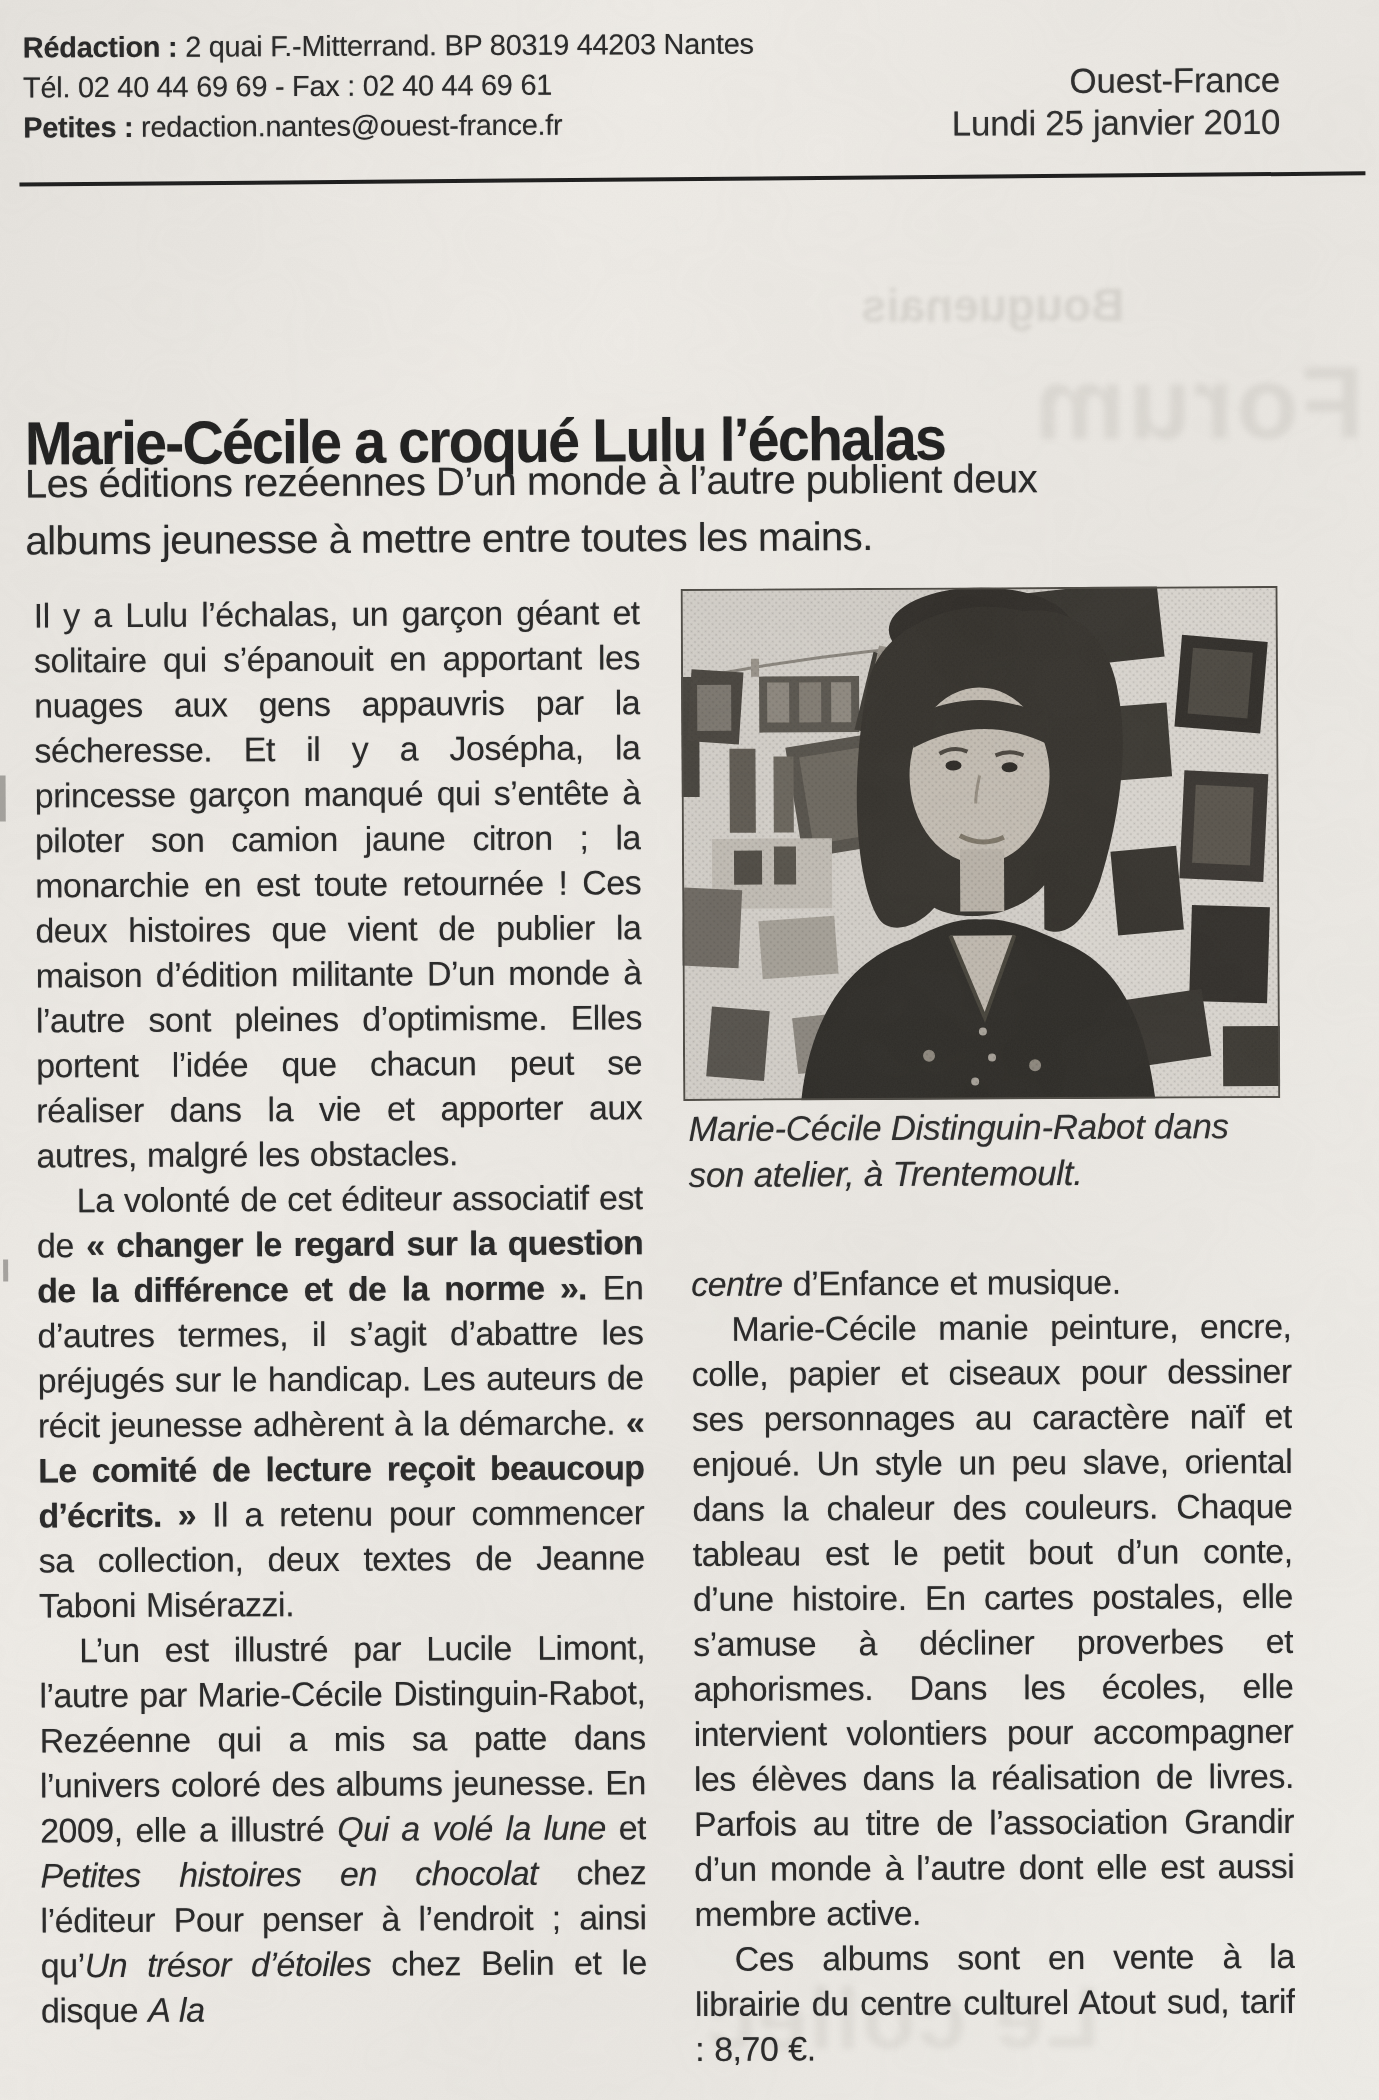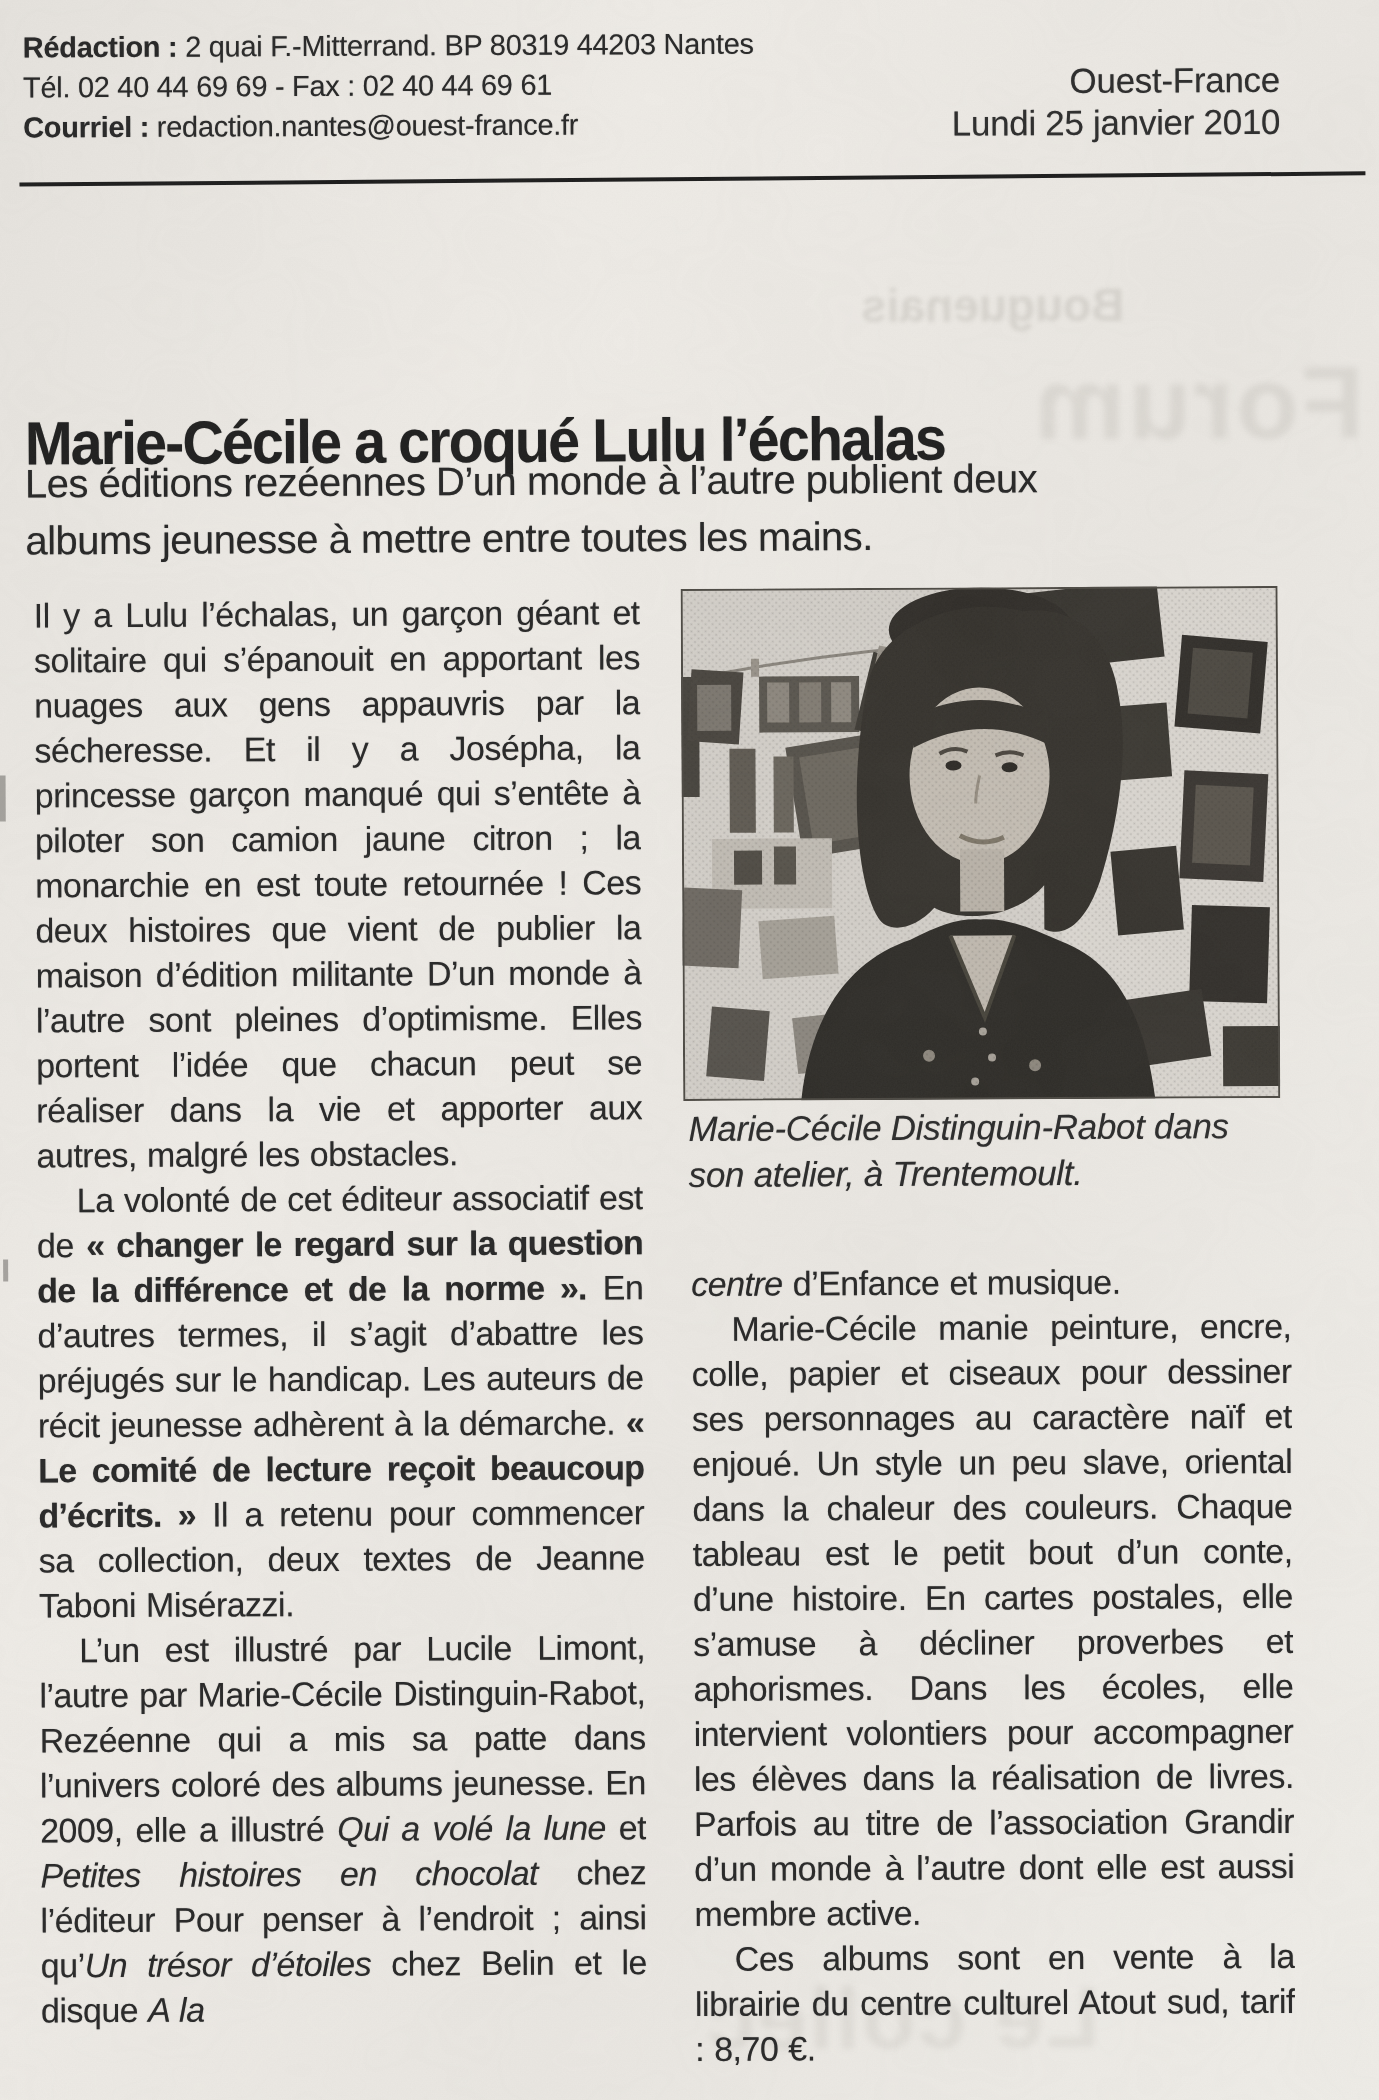--- a/index.html
+++ b/index.html
@@ -48,21 +48,21 @@
 <div class="page">
   <div class="sheet">
 
     <div class="ghost ghost-1">Bouguenais</div>
     <div class="ghost ghost-2">Forum</div>
     <div class="ghost ghost-3">Le collec</div>
 
     <div class="hdr-left ink">
       <div><span class="blbl">Rédaction :</span><span> 2 quai F.-Mitterrand. BP 80319 44203 Nantes</span></div>
       <div>Tél. 02 40 44 69 69 - Fax : 02 40 44 69 61</div>
-      <div><span class="blbl">Courriel :</span><span> redaction.nantes@ouest-france.fr</span></div>
+      <div><span class="blbl">Petites :</span><span> redaction.nantes@ouest-france.fr</span></div>
     </div>
     <div class="hdr-right ink">
       <div>Ouest-France</div>
       <div>Lundi 25 janvier 2010</div>
     </div>
     <div class="rule"></div>
 
     <h1 class="headline ink">Marie-Cécile a croqué Lulu l’échalas</h1>
     <h2 class="subhead ink" style="font-weight:normal;margin:0;">Les éditions rezéennes D’un monde à l’autre publient deux albums jeunesse à mettre entre toutes les mains.</h2>
 

